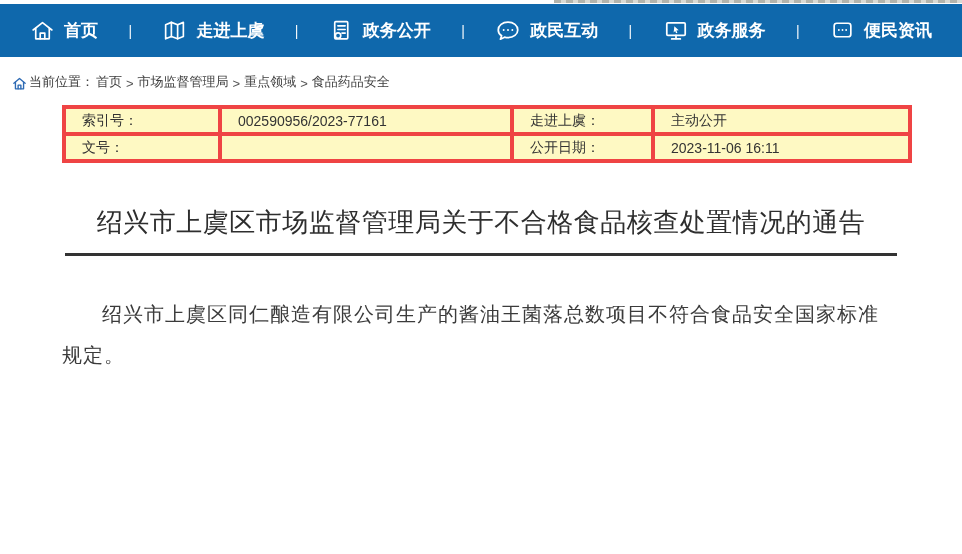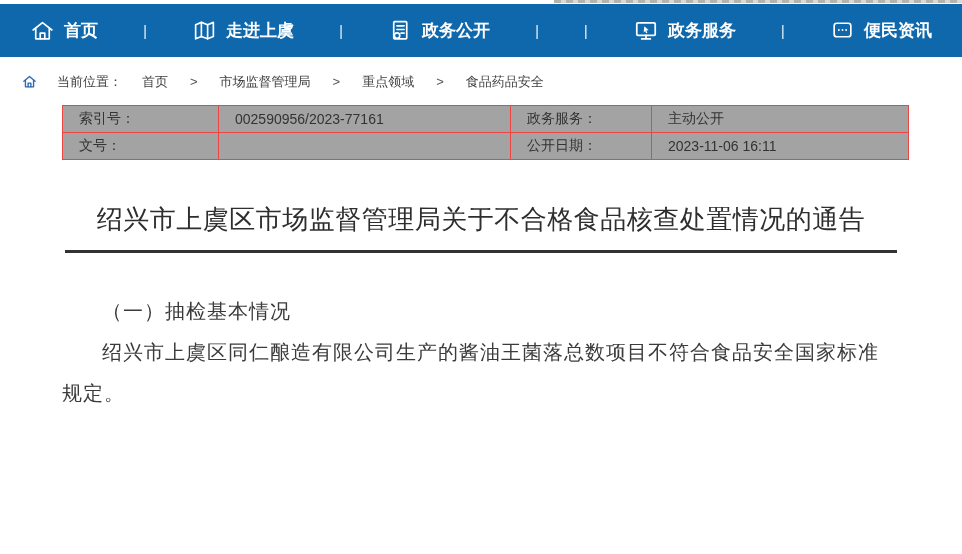--- a/index.html
+++ b/index.html
@@ -15,32 +15,32 @@
     background:repeating-linear-gradient(90deg,#b4b4ac 0 7px,#dadad4 7px 12px);
   }
   .topnav {
     height:53px; background:#0f68ac; display:flex; align-items:center;
     justify-content:space-between; padding:0 30px; color:#fff;
   }
   .nav-item { display:flex; align-items:center; gap:9px; font-size:17px; font-weight:bold; cursor:pointer; white-space:nowrap; }
   .nav-item svg { display:block; }
   .nav-sep { font-size:14px; opacity:.95; font-weight:normal; }
   .breadcrumb {
-    display:flex; align-items:center; gap:20px; padding:15px 0 0 22px;
+    display:flex; align-items:flex-end; gap:2px; padding:15px 0 0 12px;
     font-size:13px; color:#404040; height:34px;
   }
   .crumb-sep { margin:0 2px; color:#555; }
   .crumb-link { cursor:pointer; }
   .meta-table {
     margin:14px 0 0 62px; border-collapse:collapse; table-layout:fixed;
     width:846px; font-size:14px; color:#333;
   }
   .meta-table td {
-    border:1px solid #ef4444; height:27px; padding:0 4px 0 16px;
-    overflow:hidden; white-space:nowrap; background:#a3a3a3;
+    border:4px solid #ef4444; height:27px; padding:0 4px 0 16px;
+    overflow:hidden; white-space:nowrap; background:#fef9c3;
   }
   .doc-title {
     width:774px; margin:41px auto 0; text-align:center;
     font-size:26px; line-height:36px; font-weight:400; color:#2e2e2e;
     letter-spacing:.5px;
   }
   .title-divider { width:832px; height:3px; background:#333333; margin:13px auto 0; }
   .article-body {
     width:828px; margin:38px 0 0 62px;
     font-family:"Liberation Serif", serif;
@@ -85,20 +85,31 @@
         <rect x="5.5" y="3.5" width="12.5" height="16.5" rx="1"></rect>
           <path d="M8.5 7.5 H15.5"></path>
           <path d="M8.5 11 H15.5"></path>
           <path d="M12.5 14.5 H15.5"></path>
         <circle cx="8.7" cy="16.8" r="2.6" fill="#0f68ac"></circle>
       </svg>
     </span>
     <span>政务公开</span>
   </div>
   <span class="nav-sep">|</span>
+  <div class="nav-item">
+    <span>
+      <svg width="26" height="26" viewBox="0 0 24 24" fill="none" stroke="#ffffff" stroke-width="1.6" stroke-linecap="round" stroke-linejoin="round">
+        <path d="M12 3.8 C6.9 3.8 3 7 3 11 C3 13.2 4.2 15.1 6.1 16.4 L5 19.6 L8.8 17.7 C9.8 18 10.9 18.2 12 18.2 C17.1 18.2 21 15 21 11 C21 7 17.1 3.8 12 3.8 Z"></path>
+        <circle cx="8" cy="11" r="0.9" fill="#fff" stroke="none"></circle>
+          <circle cx="12" cy="11" r="0.9" fill="#fff" stroke="none"></circle>
+          <circle cx="16" cy="11" r="0.9" fill="#fff" stroke="none"></circle>
+      </svg>
+    </span>
+    <span>政民互动</span>
+  </div>
   <span class="nav-sep">|</span>
   <div class="nav-item">
     <span>
       <svg width="26" height="26" viewBox="0 0 24 24" fill="none" stroke="#ffffff" stroke-width="1.6" stroke-linecap="round" stroke-linejoin="round">
         <rect x="3.5" y="4.5" width="17" height="11.5" rx="1"></rect>
           <path d="M12 16 V19"></path>
           <path d="M8 19.3 H16"></path>
         <path d="M10.5 7.5 L14.5 11.2 L12.3 11.5 L13.3 13.6 L12.1 14.1 L11.2 12 L9.8 13.4 Z" fill="#fff" stroke="none"></path>
       </svg>
     </span>
@@ -140,31 +151,30 @@
   <colgroup>
       <col style="width:156px">
       <col style="width:292px">
       <col style="width:141px">
       <col style="width:257px">
     </colgroup>
   <tbody>
     <tr>
       <td>索引号：</td>
       <td>002590956/2023-77161</td>
-      <td>政务服务：</td>
+      <td>走进上虞：</td>
       <td>主动公开</td>
     </tr>
     <tr>
       <td>文号：</td>
       <td></td>
       <td>公开日期：</td>
       <td>2023-11-06 16:11</td>
     </tr>
   </tbody>
 </table>
 
 <h1 class="doc-title">绍兴市上虞区市场监督管理局关于不合格食品核查处置情况的通告</h1>
 <div class="title-divider"></div>
 
 <div class="article-body">
-  <p>（一）抽检基本情况</p>
   <p>绍兴市上虞区同仁酿造有限公司生产的酱油王菌落总数项目不符合食品安全国家标准规定。</p>
 </div>
 
 </body></html>

